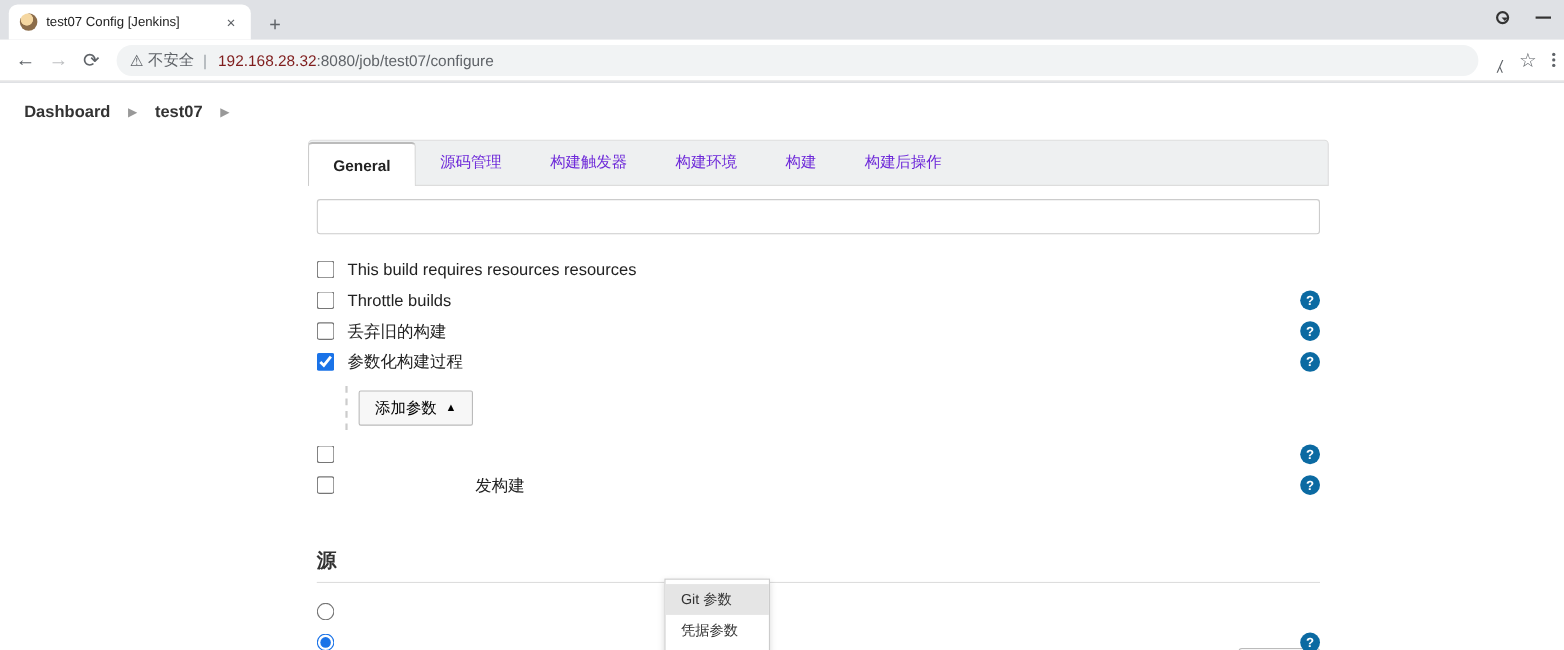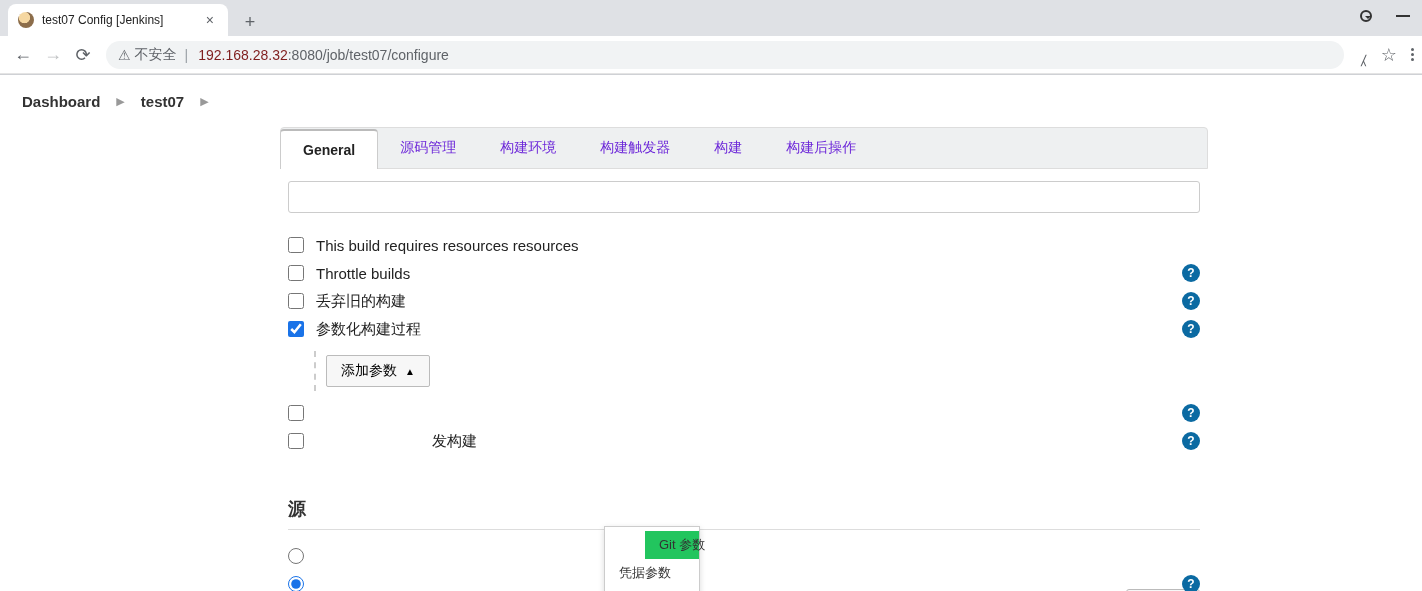--- a/index.html
+++ b/index.html
@@ -50,21 +50,21 @@
   .indent { margin-left: 26px; border-left: 2px dashed #ccc; padding-left: 10px; }
   
   .help-icon { position: absolute; right: 0; width: 18px; height: 18px; border-radius: 50%; background: #0b6aa2; color: #fff; font-size: 12px; font-weight: 700; display: flex; align-items: center; justify-content: center; cursor: pointer; }
   
   .add-param-wrap { margin: 8px 0 0 26px; border-left: 2px dashed #ccc; padding: 4px 0 4px 10px; }
   .add-param-btn { display: inline-flex; align-items: center; padding: 6px 14px; border: 1px solid #bbb; background: #f7f7f7; font-size: 14px; cursor: pointer; border-radius: 2px; }
   .add-param-btn .caret { margin-left: 8px; font-size: 10px; }
   
   .dropdown { position: absolute; left: 324px; top: 357px; width: 96px; background: #fff; border: 1px solid #ccc; box-shadow: 0 2px 6px rgba(0,0,0,.15); z-index: 10; padding: 4px 0; font-size: 13px; }
   .dropdown-item { padding: 5px 14px; cursor: pointer; white-space: nowrap; }
-  .dropdown-item.hl { background: #22c55e; margin-left: 40px; }
+  .dropdown-item.hl { background: #e5e5e5; }
   
   .advanced-btn { position: absolute; right: 8px; top: 420px; padding: 7px 16px; border: 1px solid #bbb; background: #f7f7f7; font-size: 14px; cursor: pointer; border-radius: 3px; }
   
   .section-hdr { font-size: 18px; font-weight: 700; color: #333; margin: 42px 0 8px 0; }
   .section-rule { border: none; border-top: 1px solid #ddd; margin-bottom: 12px; }
 </style>
 </head>
 <body>
 
 <div class="browser-chrome" style="position:relative;">
@@ -111,22 +111,22 @@
   <span class="crumb-sep">▶</span>
   <span class="crumb">test07</span>
   <span class="crumb-sep">▶</span>
 </div>
 
 <div class="content">
 
   <div class="tab-bar">
     <div class="cfg-tab active">General</div>
     <div class="cfg-tab">源码管理</div>
+    <div class="cfg-tab">构建触发器</div>
     <div class="cfg-tab">构建环境</div>
-    <div class="cfg-tab">构建触发器</div>
     <div class="cfg-tab">构建</div>
     <div class="cfg-tab">构建后操作</div>
   </div>
 
   <div class="form-area">
     <input class="wide-input" style="">
 
     <div class="opt-row">
       <input type="checkbox" style="">
       <span class="label">This build requires resources resources</span>

